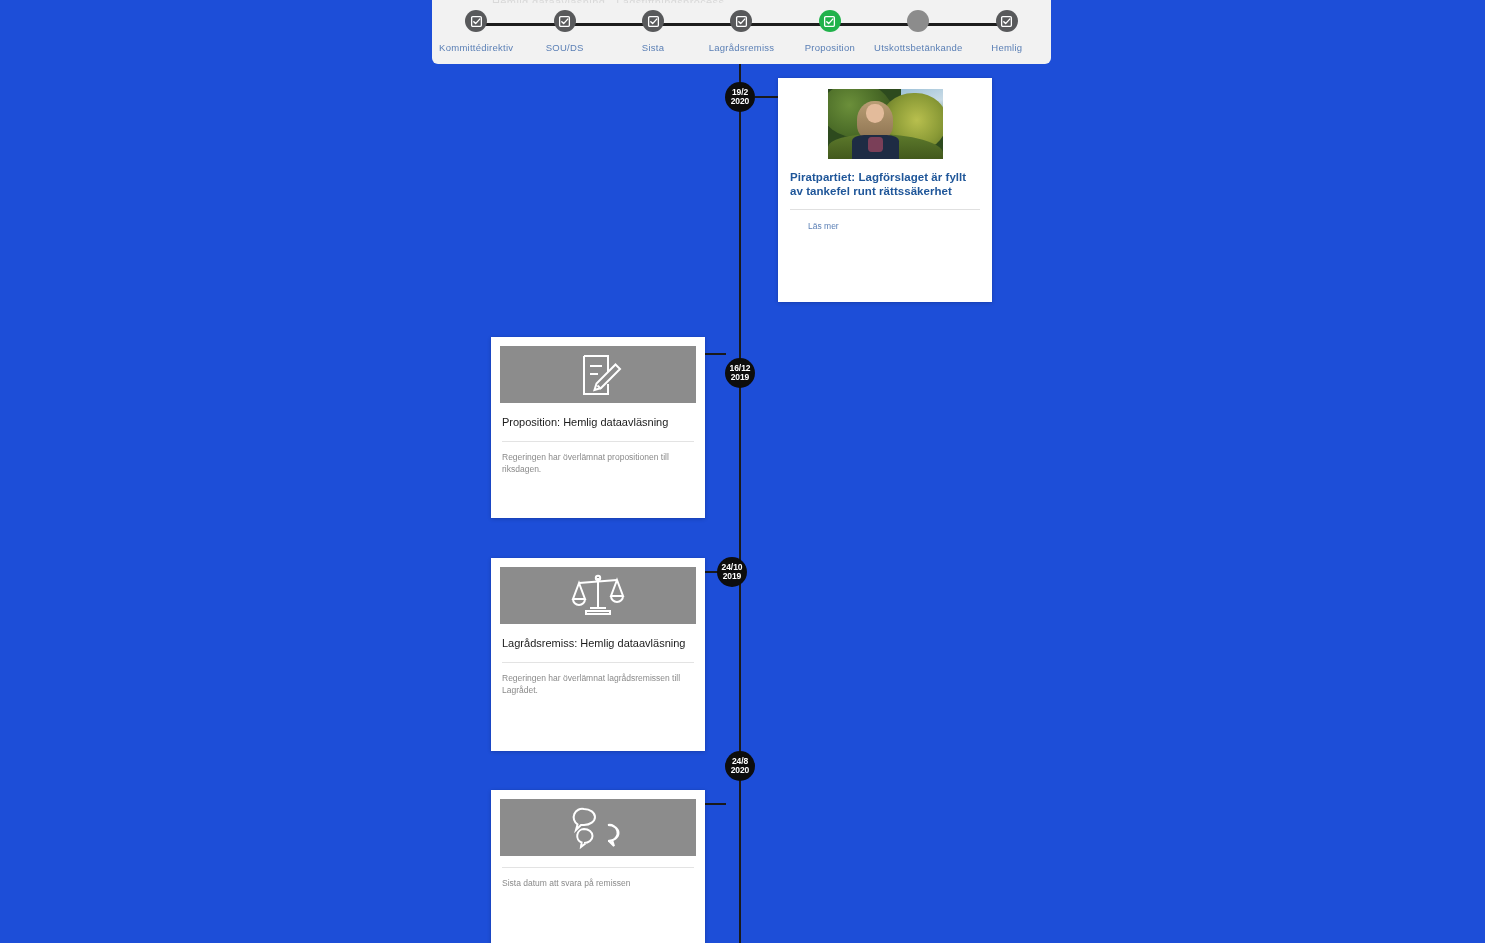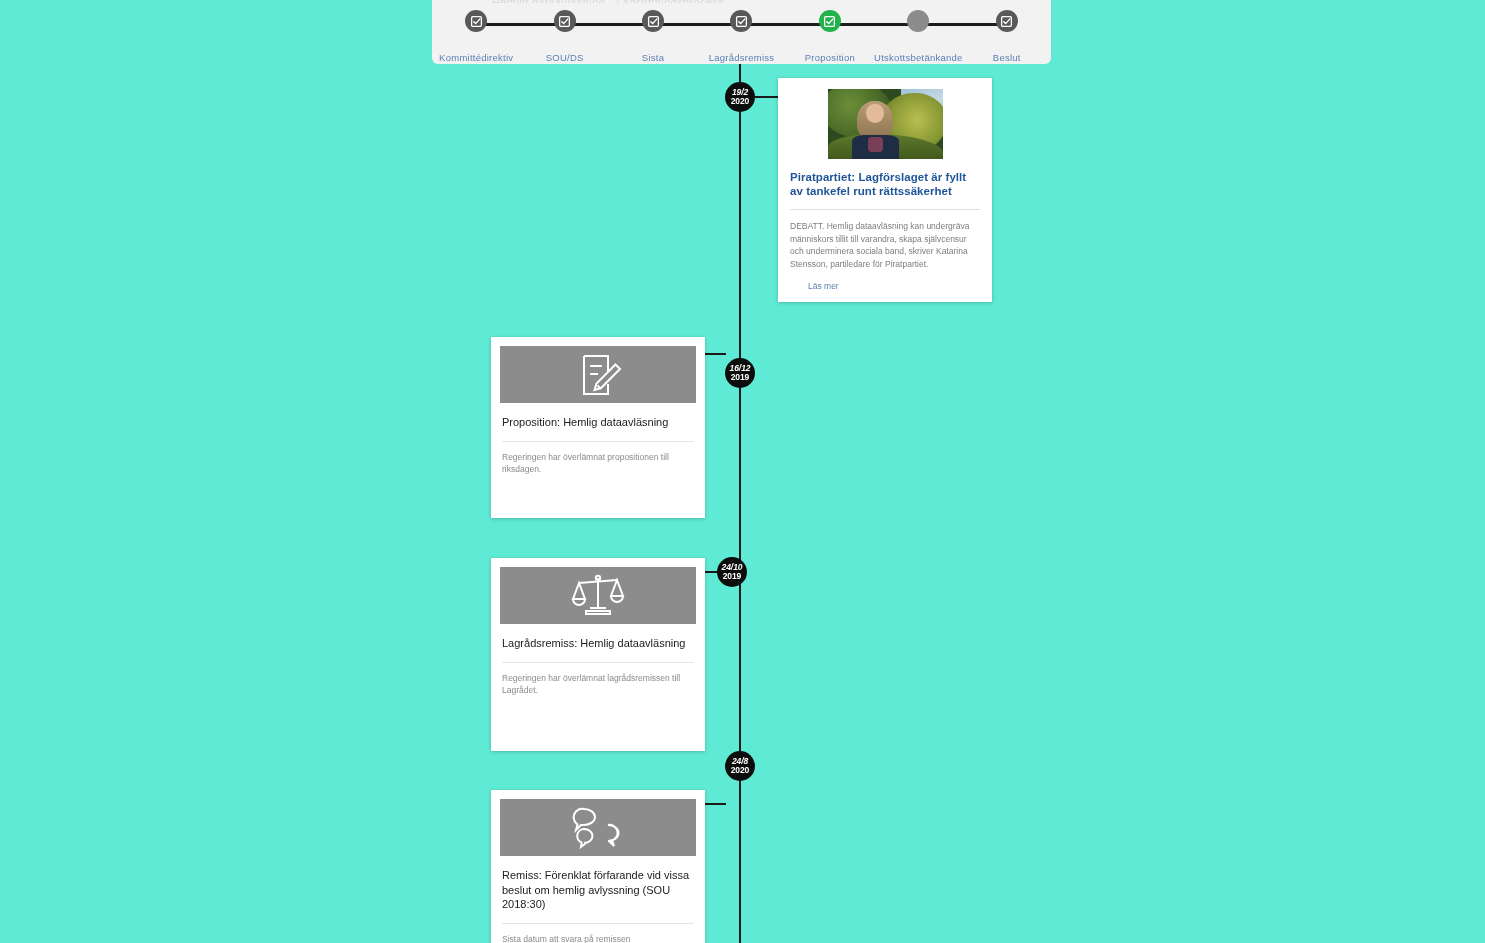--- a/index.html
+++ b/index.html
@@ -9,21 +9,21 @@
     height: 943px;
     background: #ffffff;
     font-family: "Liberation Sans", sans-serif;
     overflow: hidden;
   }
 
   #page {
     position: relative;
     width: 1485px;
     height: 943px;
-    background: #5eead4;
+    background: #1d4ed8;
     overflow: hidden;
   }
 
   
   #process-bar {
     position: absolute;
     left: 432px;
     top: -6px;
     width: 619px;
     height: 70px;
@@ -83,21 +83,21 @@
     display: flex;
     align-items: center;
     justify-content: center;
     flex: none;
   }
   .step-node.green { background: #21b24b; }
 
   .step-node svg { width: 13px; height: 13px; display: block; }
 
   .step-label {
-    margin-top: 20px;
+    margin-top: 10px;
     font-size: 9.5px;
     color: #5a7fb5;
     letter-spacing: .25px;
     white-space: nowrap;
     text-align: center;
     font-weight: 500;
   }
 
   
   #timeline-axis {
@@ -120,21 +120,21 @@
     flex-direction: column;
     align-items: center;
     justify-content: center;
     font-size: 8.5px;
     font-weight: bold;
     line-height: 9.5px;
     z-index: 5;
     letter-spacing: -.1px;
   }
 
-  .date-bubble .d-day  { display: block; font-style: italic; }
+  .date-bubble .d-day  { display: block; }
   .date-bubble .d-year { display: block; }
 
   .tick {
     position: absolute;
     height: 2px;
     background: #1a1a1a;
     z-index: 1;
   }
 
   
@@ -342,21 +342,21 @@
       </div>
 
       <div class="step">
 
         <div class="step-node">
           <svg viewBox="0 0 24 24" fill="none" stroke="#ffffff" stroke-width="2.4">
             <rect x="3" y="3" width="18" height="18" rx="2"></rect>
             <path d="M7 12.5l3.4 3.4L18 7.6" stroke-width="2.6" stroke-linecap="round" stroke-linejoin="round"></path>
           </svg>
         </div>
-        <div class="step-label">Beslut</div>
+        <div class="step-label">Hemlig</div>
       </div>
 
     </div>
   </div>
 
   <div id="timeline-axis"></div>
 
   <div class="tick" style="left:755px; top:96px; width:25px;"></div>
 
   <div class="date-bubble" style="left:725px; top:82px;">
@@ -370,21 +370,20 @@
       <div class="sky"></div>
       <div class="foliage-b"></div>
       <div class="foliage-c"></div>
       <div class="hair"></div>
       <div class="face"></div>
       <div class="coat"></div>
       <div class="scarf"></div>
     </div>
     <div id="news-title">Piratpartiet: Lagförslaget är fyllt av tankefel runt rättssäkerhet</div>
     <div id="news-rule"></div>
-    <div id="news-body">DEBATT. Hemlig dataavläsning kan undergräva människors tillit till varandra, skapa självcensur och underminera sociala band, skriver Katarina Stensson, partiledare för Piratpartiet.</div>
     <div id="news-more">Läs mer</div>
   </div>
 
   <div class="tick" style="left:703px; top:353px; width:23px;"></div>
 
   <div class="date-bubble" style="left:725px; top:358px;">
     <span class="d-day">16/12</span>
     <span class="d-year">2019</span>
   </div>
 
@@ -437,18 +436,17 @@
   </div>
 
   <div class="card doc-card" style="top:790px; height:200px;">
     <div class="doc-thumb">
       <svg width="56" height="46" viewBox="0 0 56 46" fill="none" stroke="#ffffff" stroke-width="2">
         <path d="M14 4 a11 8 0 1 1 0 16 h-3 l-5 5 1.5 -5.6 A8.5 8.5 0 0 1 14 4 z"></path>
         <path d="M38 20 a10.5 8 0 1 1 0 16 h1 l5 5 -1.8 -5.6 A8 8 0 0 0 38 20 z"></path>
         <path d="M14 24 a8.5 7 0 1 1 0 14 h2 l-5 4 0.6 -4.5 A7 7 0 0 1 14 24 z"></path>
       </svg>
     </div>
-    <div class="doc-title">Remiss: Förenklat förfarande vid vissa beslut om hemlig avlyssning (SOU 2018:30)</div>
     <div class="doc-rule"></div>
     <div class="doc-desc">Sista datum att svara på remissen</div>
   </div>
 
 </div>
 
 </body></html>

